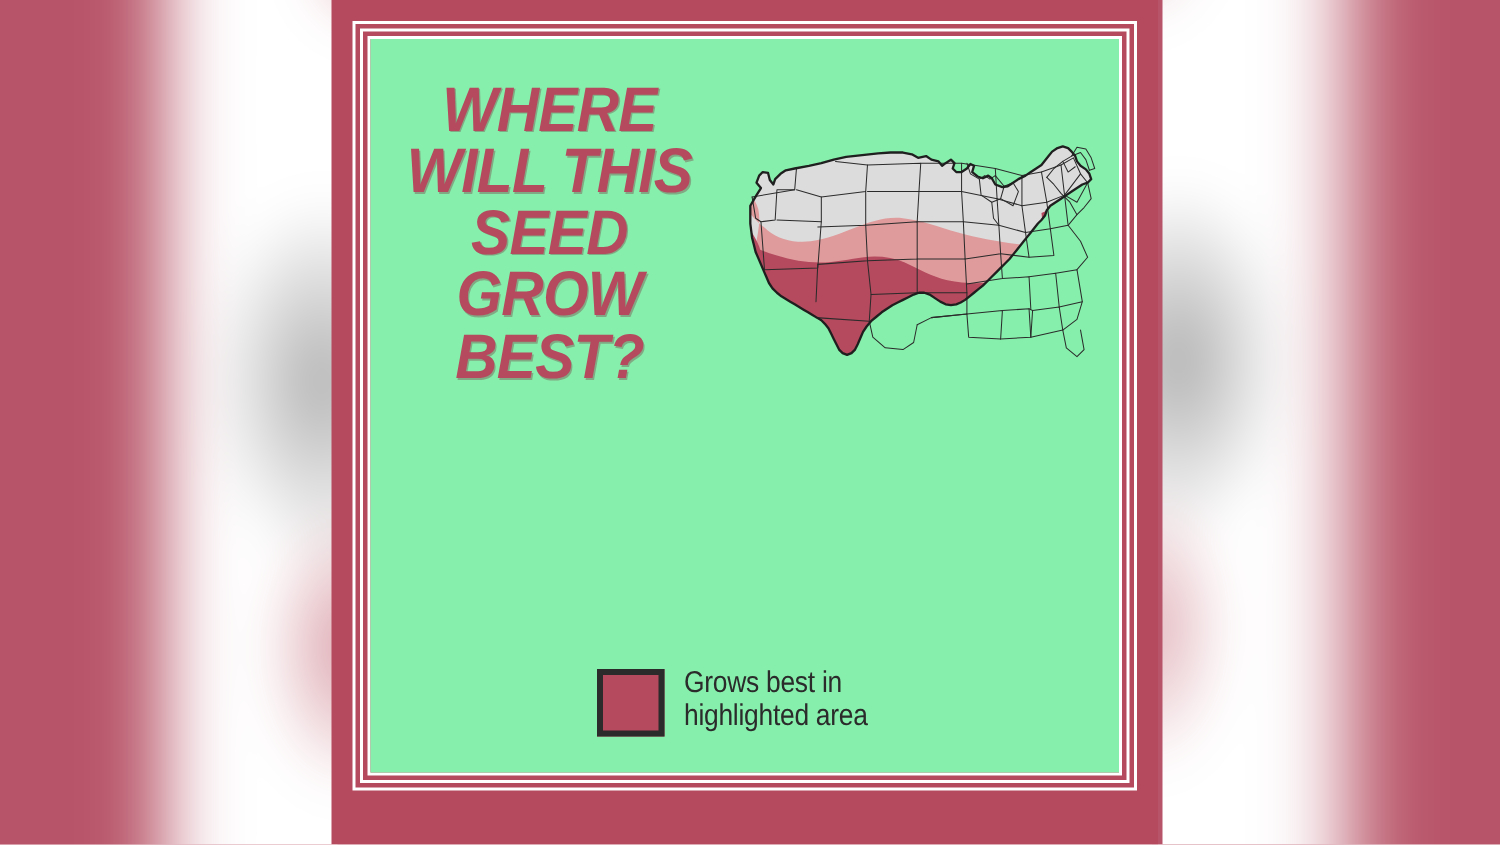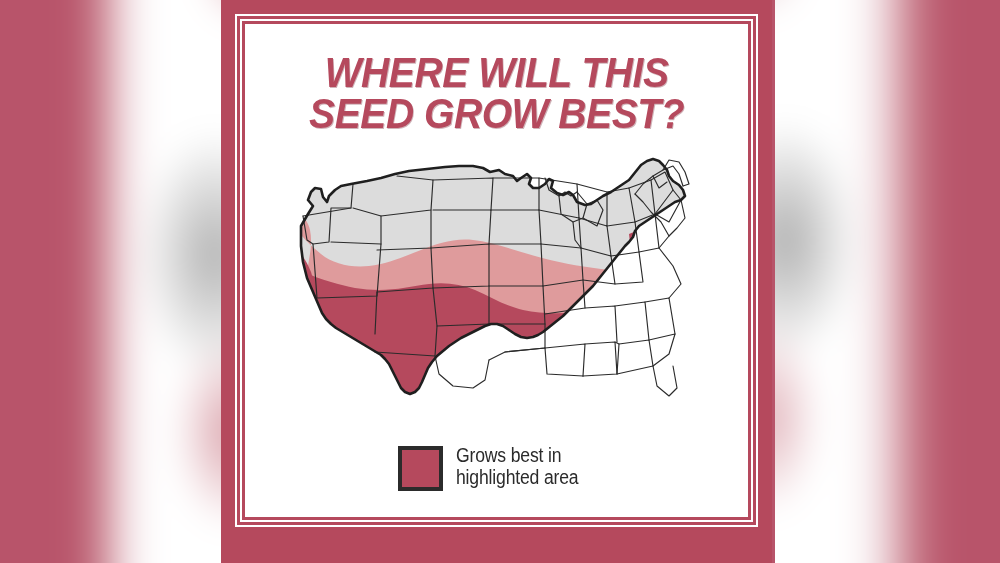--- a/index.html
+++ b/index.html
@@ -43,22 +43,22 @@
   
   .card{
     position:absolute;left:221px;top:0;width:551px;height:563px;
     background:#b5495d;
   }
   .frame-1{position:absolute;left:14px;top:14px;right:14px;bottom:36px;border:2px solid #ffffff;}
   .frame-2{position:absolute;left:19px;top:19px;right:19px;bottom:41px;border:2px solid #ffffff;}
   .frame-3{position:absolute;left:24px;top:24px;right:24px;bottom:46px;border:2px solid #ffffff;}
   .paper{
     position:absolute;left:26px;top:26px;right:26px;bottom:48px;
-    background:#ffffff;
-    display:flex;flex-direction:column;align-items:center;
+    background:#86efac;
+    display:flex;flex-direction:row;align-items:flex-start;
   }
 
   
   .headline{
     margin-top:26px;
     text-align:center;
     color:#b5495d;
     font-family:"Liberation Sans","DejaVu Sans",sans-serif;
     font-weight:700;font-style:italic;
     font-size:42px;line-height:0.98;

